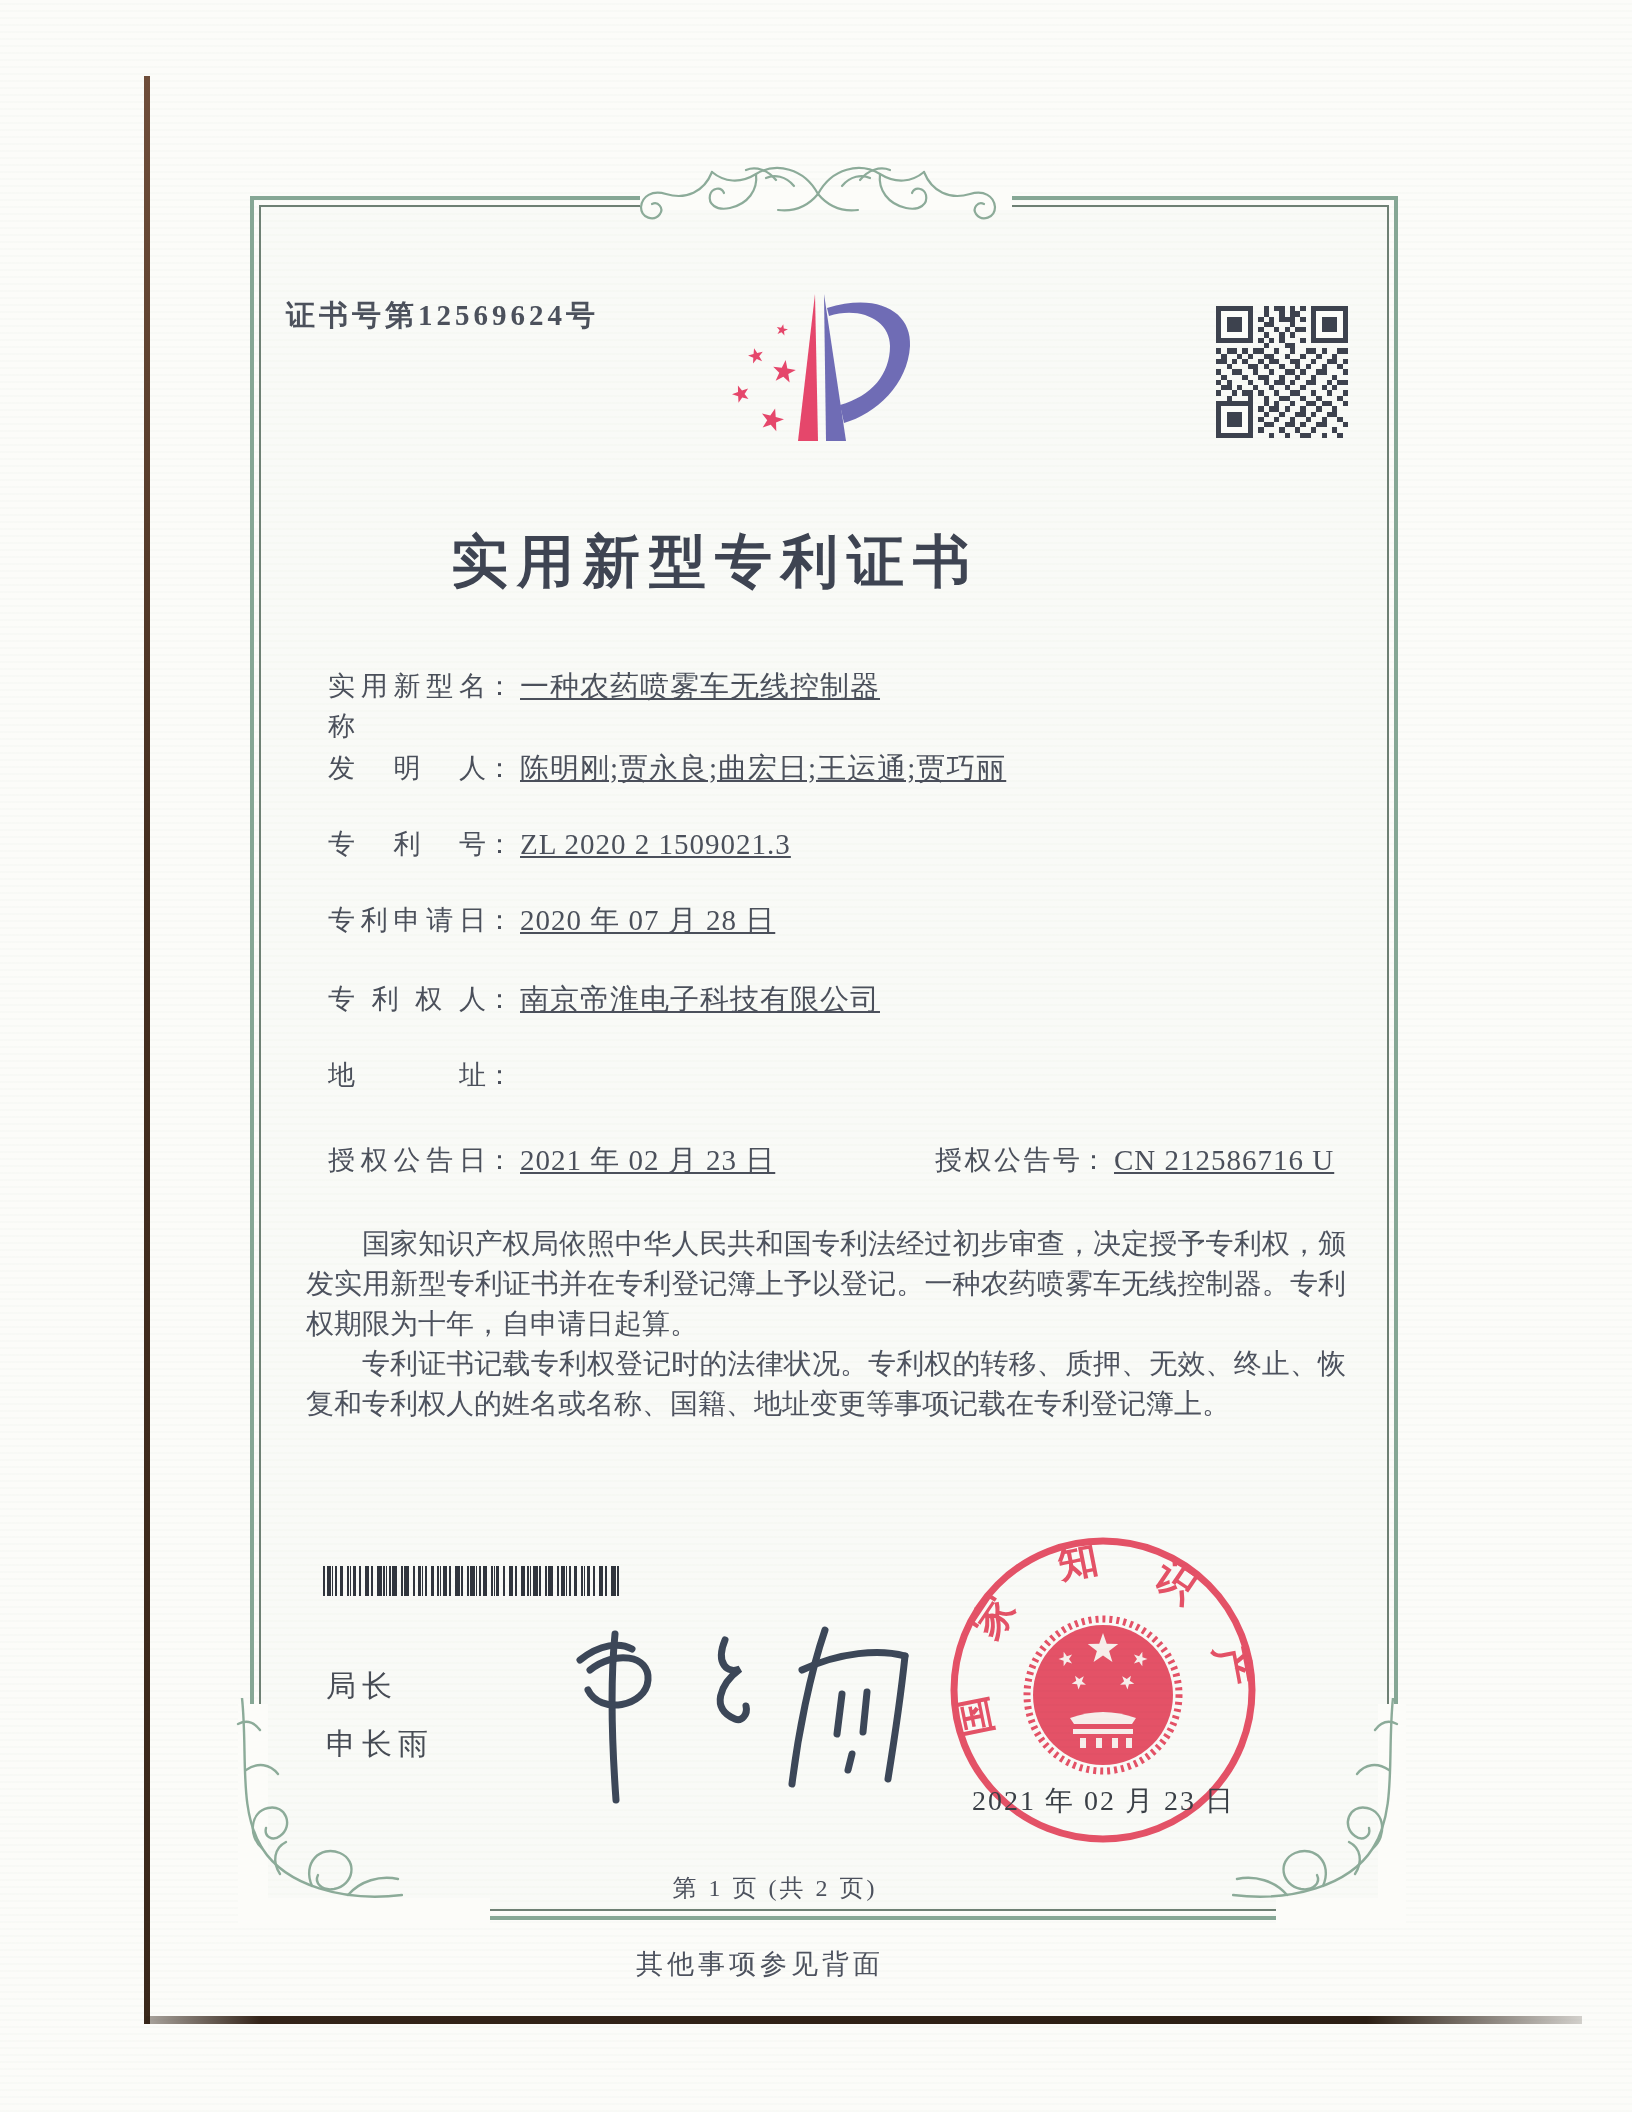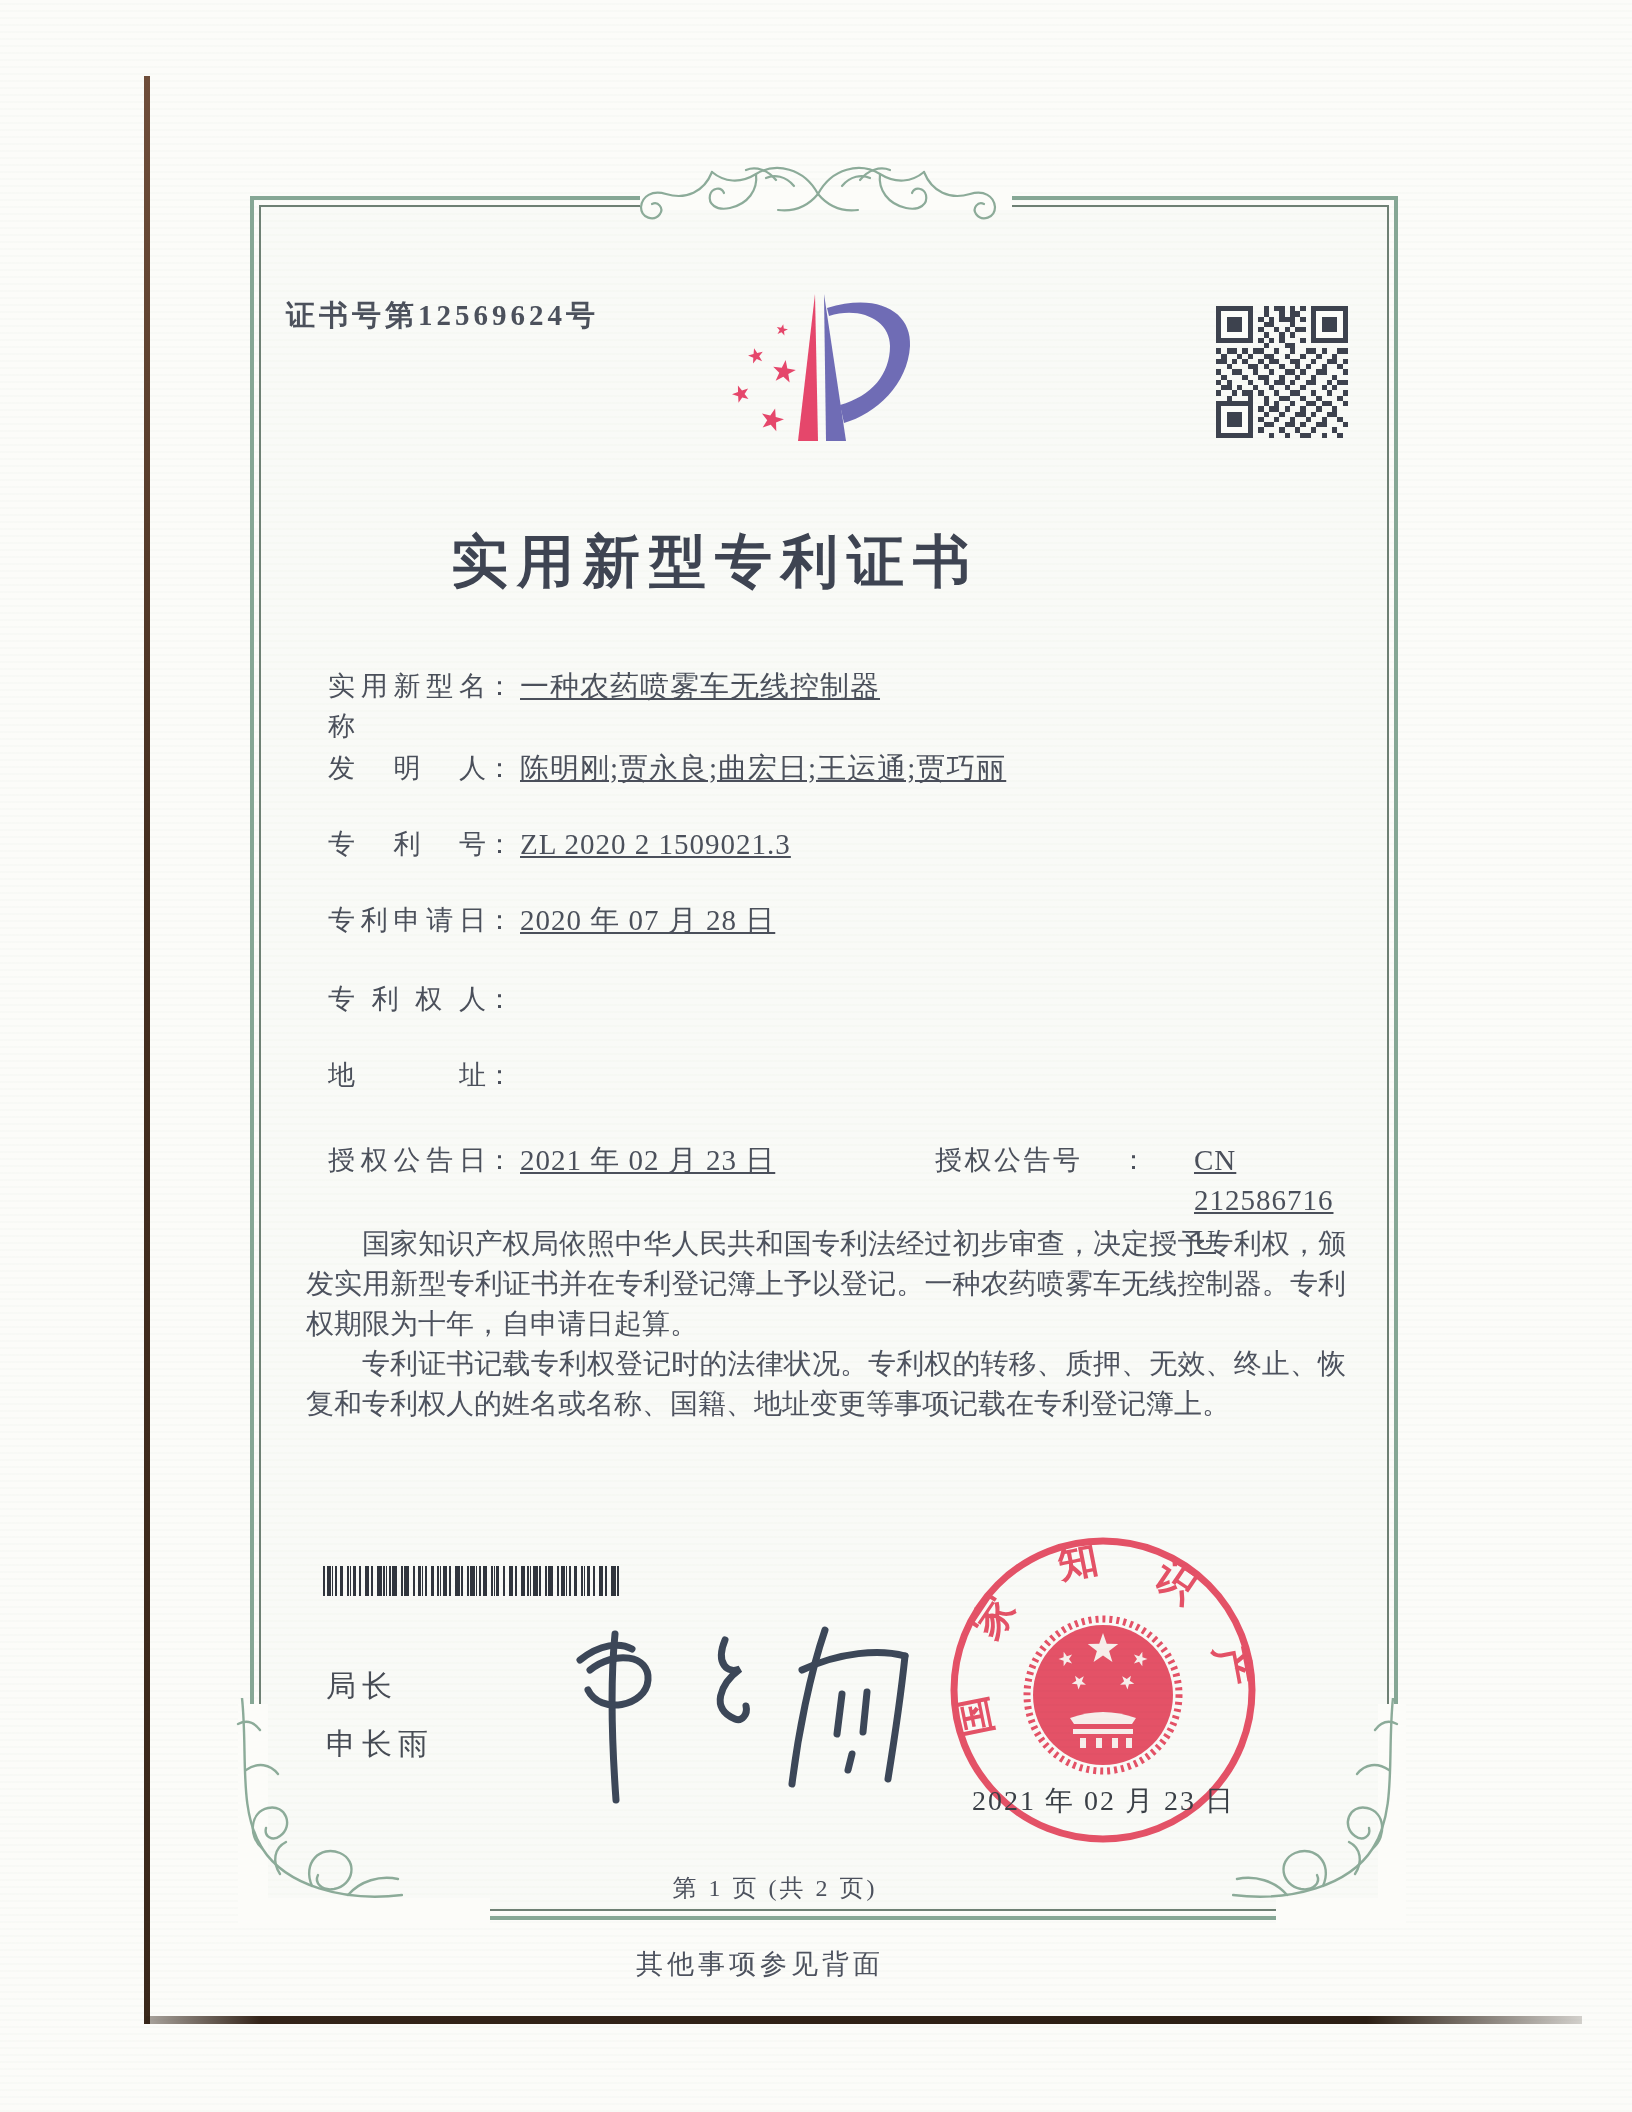--- a/index.html
+++ b/index.html
@@ -50,21 +50,21 @@
     font-size:57px; font-weight:600; letter-spacing:9px; color:#3e4452;margin-top:24px;
   }
 
   .field-row { position:absolute; left:328px; display:flex; align-items:flex-start; z-index:5; font-size:29px; color:#4b505b; }
   .flabel {
     display:inline-block; width:158px; font-size:27px; line-height:40px;
     text-align:justify; text-align-last:justify; color:#4b505b; flex:none;
   }
   .fcolon { display:inline-block; width:34px; font-size:27px; line-height:40px; flex:none; }
   .fvalue { display:inline-block; max-width:850px; line-height:40px; white-space:pre-line; letter-spacing:1px;text-decoration:underline; }
-  .grant-pair2 { position:absolute; left:607px; top:0; display:flex;gap:40px; }
+  .grant-pair2 { position:absolute; left:607px; top:0; display:flex; }
   .grant-pair2 .flabel { width:145px; }
 
   .paragraphs {
     left:306px; top:1224px; width:1040px;
     font-size:28px; line-height:40px; text-align:justify; color:#4d525e;
   }
   .paragraphs p { text-indent:2em; }
 
   .barcode {
     position:absolute; left:323px; top:1566px; width:296px; height:30px; z-index:5;
@@ -201,20 +201,21 @@
   <span class="fvalue">ZL 2020 2 1509021.3</span>
 </div>
 <div class="field-row" style="top:900px;">
   <span class="flabel">专利申请日</span>
   <span class="fcolon">：</span>
   <span class="fvalue">2020 年 07 月 28 日</span>
 </div>
 <div class="field-row" style="top:979px;">
   <span class="flabel">专利权人</span>
   <span class="fcolon">：</span>
+  <span class="fvalue">南京帝淮电子科技有限公司</span>
 </div>
 <div class="field-row" style="top:1055px;">
   <span class="flabel">地址</span>
   <span class="fcolon">：</span>
 </div>
 <div class="field-row" style="top:1140px;width:1020px;">
   <span class="flabel">授权公告日</span>
   <span class="fcolon">：</span>
   <span class="fvalue">2021 年 02 月 23 日</span>
   <span class="grant-pair2">

